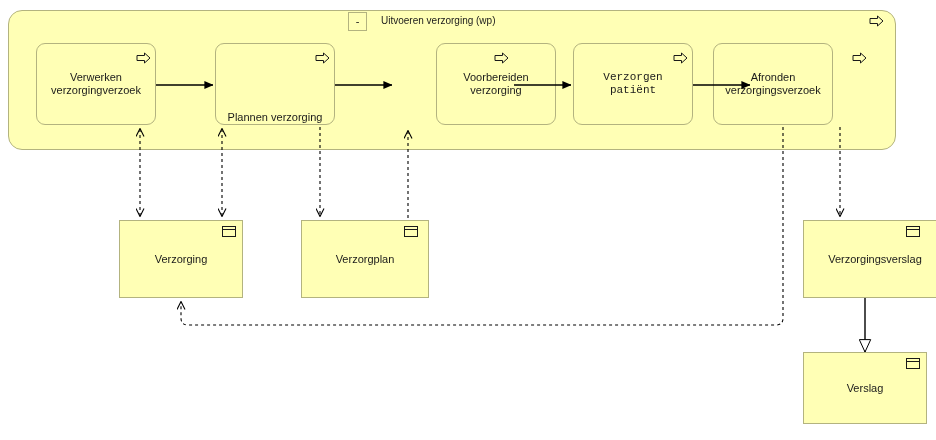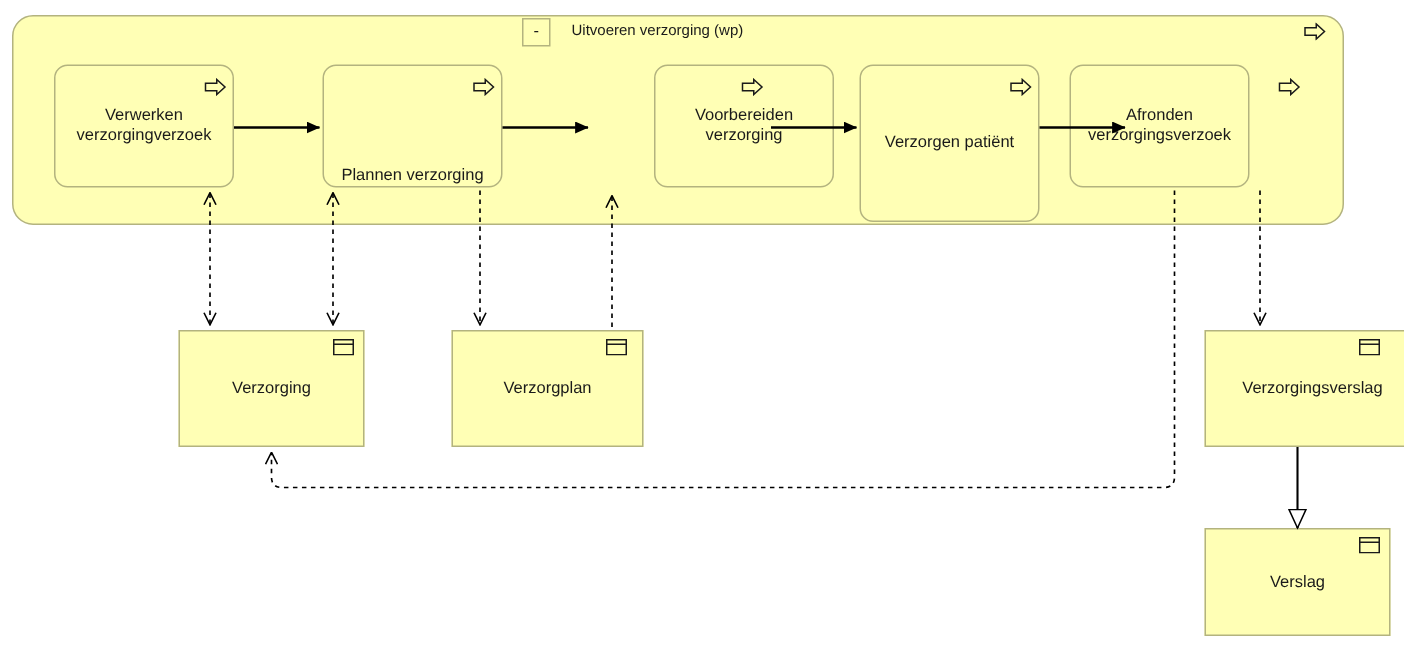--- a/index.html
+++ b/index.html
@@ -140,21 +140,21 @@
   </svg>
 
   <div class="process" style="left:394px; top:43px; width:120px; height:82px;margin-left:42px;">
     <div class="label">Voorbereiden
 verzorging</div>
   </div>
   <svg class="icon-arrow" style="left:494px; top:52px;" viewBox="0 0 15 12">
     <path d="M1 3.5 H8.5 V1 L14 6 L8.5 11 V8.5 H1 Z" fill="#ffffb5" stroke="#1a1a1a" stroke-width="1" stroke-linejoin="miter"></path>
   </svg>
 
-  <div class="process" style="left:573px; top:43px; width:120px; height:105px;">
+  <div class="process" style="left:573px; top:43px; width:120px; height:82px;font-family:Liberation Mono, monospace;">
     <div class="label">Verzorgen patiënt</div>
   </div>
   <svg class="icon-arrow" style="left:673px; top:52px;" viewBox="0 0 15 12">
     <path d="M1 3.5 H8.5 V1 L14 6 L8.5 11 V8.5 H1 Z" fill="#ffffb5" stroke="#1a1a1a" stroke-width="1" stroke-linejoin="miter"></path>
   </svg>
 
   <div class="process" style="left:713px; top:43px; width:120px; height:82px;">
     <div class="label">Afronden
 verzorgingsverzoek</div>
   </div>

